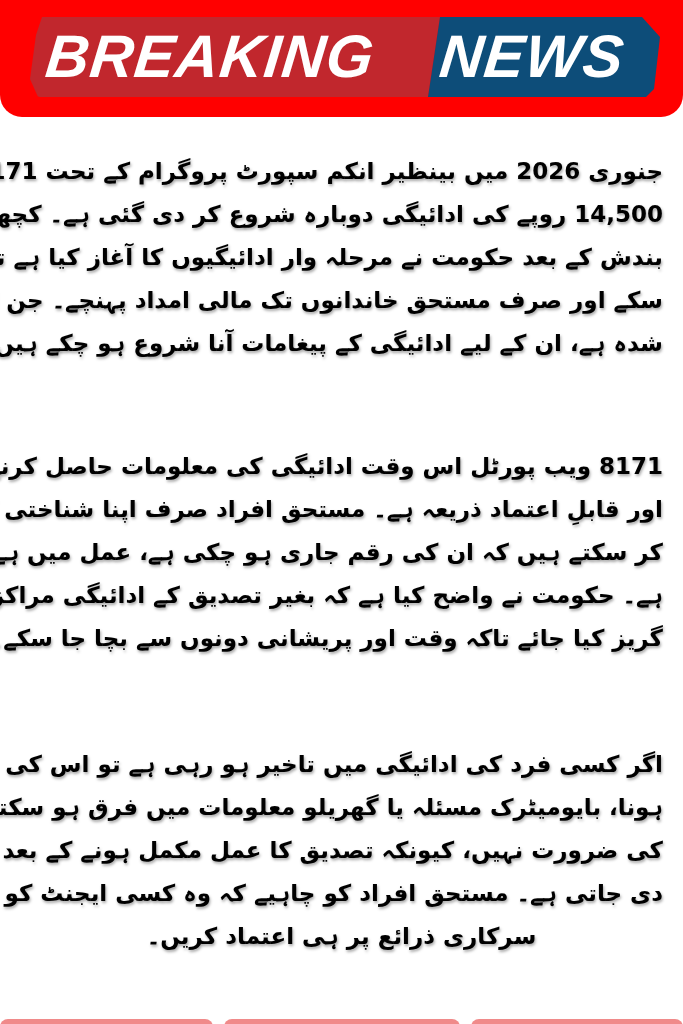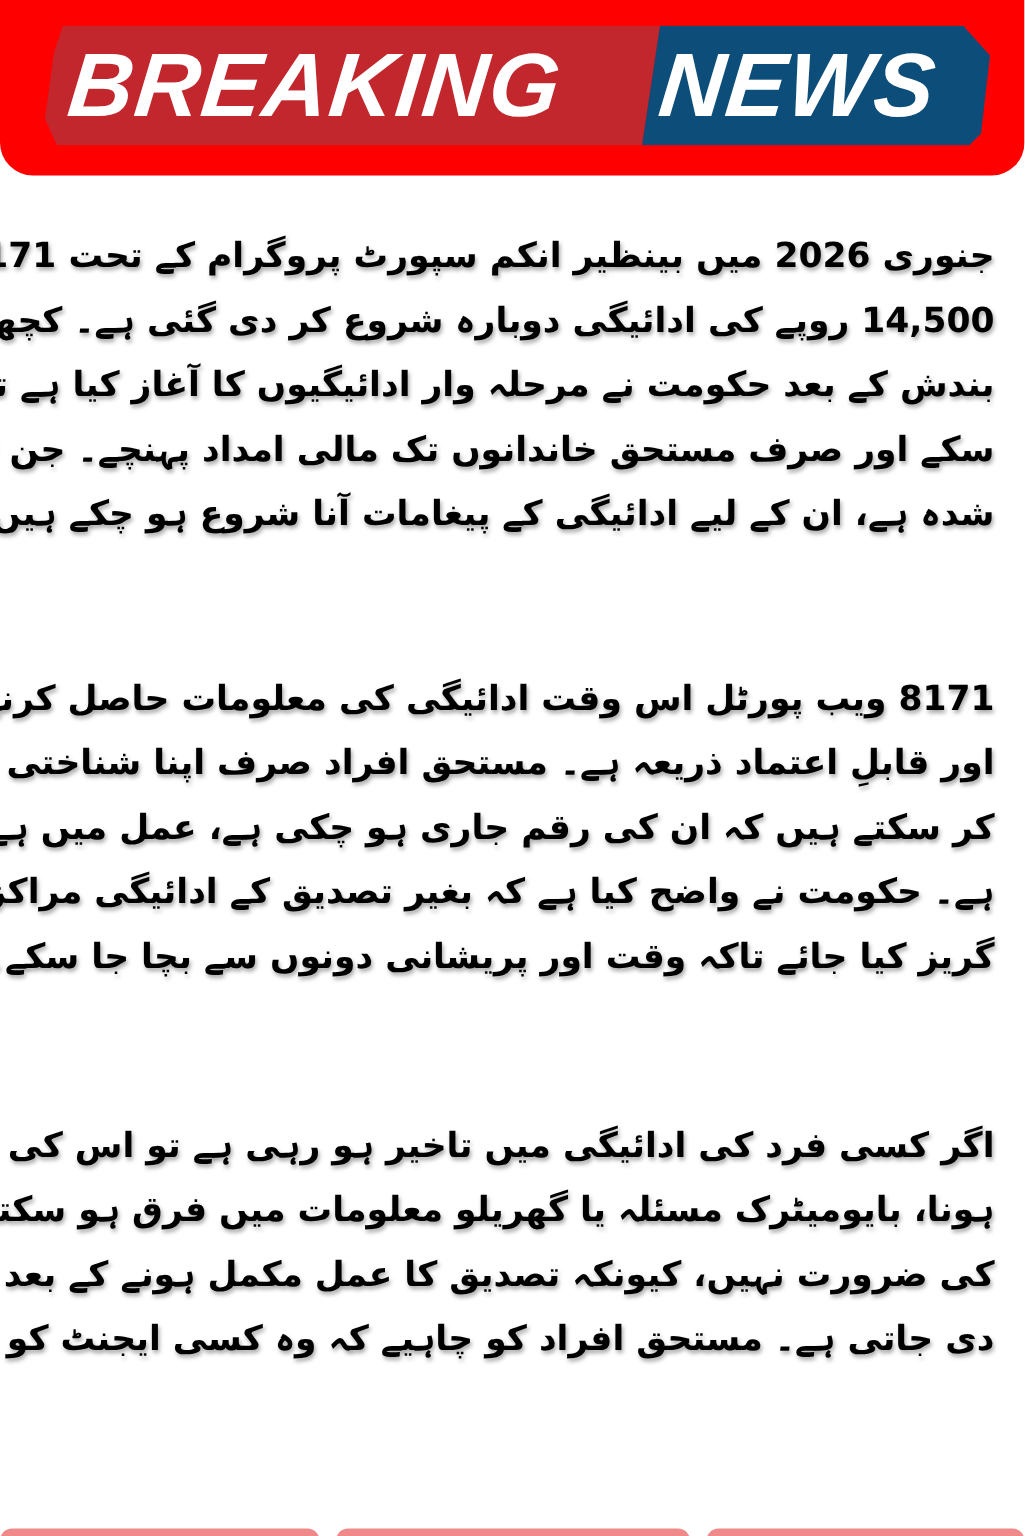--- a/index.html
+++ b/index.html
@@ -131,19 +131,20 @@
   <span class="line">کر سکتے ہیں کہ ان کی رقم جاری ہو چکی ہے، عمل میں ہے یا تصدیق کے مرحلے میں</span>
   <span class="line">ہے۔ حکومت نے واضح کیا ہے کہ بغیر تصدیق کے ادائیگی مراکز کے چکر لگانے سے</span>
   <span class="line">گریز کیا جائے تاکہ وقت اور پریشانی دونوں سے بچا جا سکے۔</span>
 </div>
 
 <div class="content para-3">
   <span class="line">اگر کسی فرد کی ادائیگی میں تاخیر ہو رہی ہے تو اس کی وجہ اکثر شناختی کارڈ کی میعاد ختم</span>
   <span class="line">ہونا، بایومیٹرک مسئلہ یا گھریلو معلومات میں فرق ہو سکتا ہے۔ ایسی صورت میں گھبرانے</span>
   <span class="line">کی ضرورت نہیں، کیونکہ تصدیق کا عمل مکمل ہونے کے بعد ادائیگی خودکار طور پر جاری کر</span>
   <span class="line">دی جاتی ہے۔ مستحق افراد کو چاہیے کہ وہ کسی ایجنٹ کو پیسے نہ دیں اور صرف</span>
+  <span class="line">سرکاری ذرائع پر ہی اعتماد کریں۔</span>
 </div>
 
 <div class="bottom-tabs">
   <div class="tab tab-1"></div>
   <div class="tab tab-2"></div>
   <div class="tab tab-3"></div>
 </div>
 
 </body></html>

